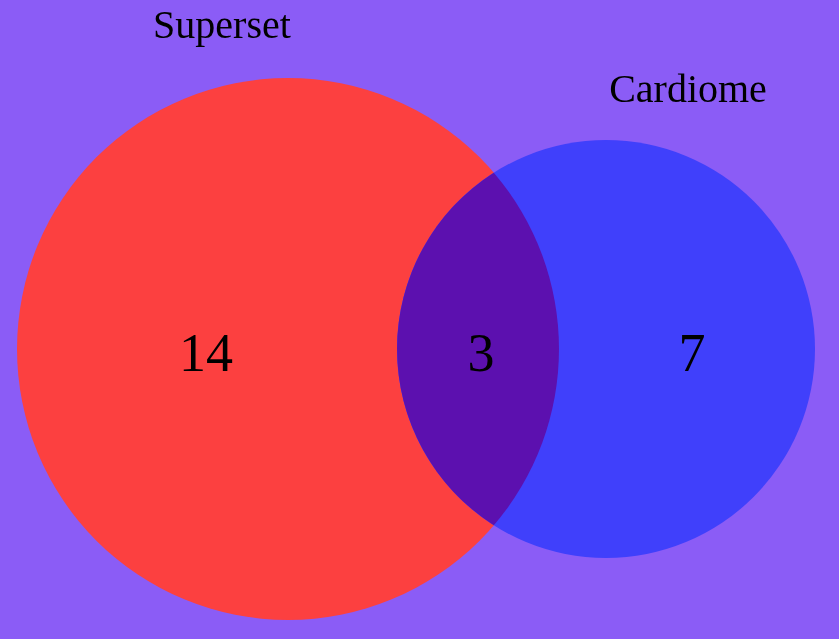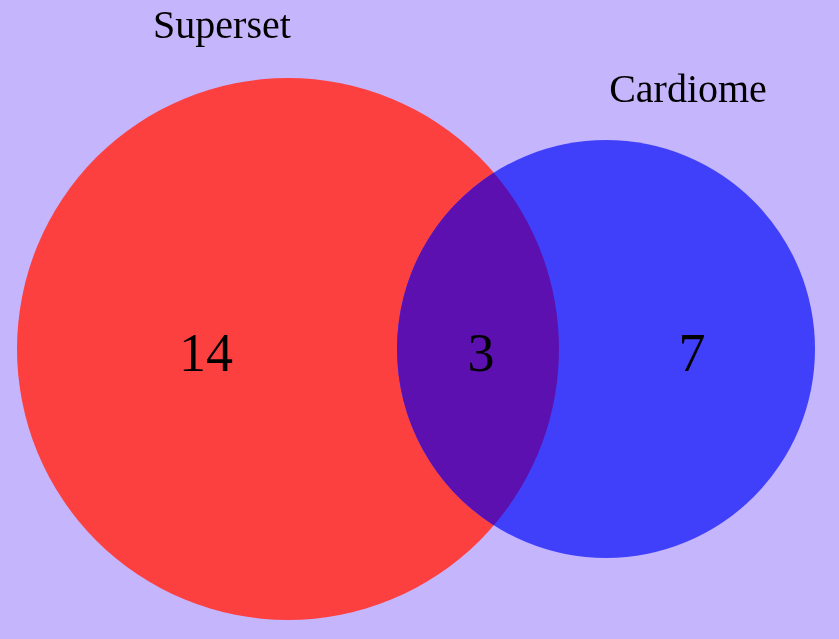--- a/index.html
+++ b/index.html
@@ -4,21 +4,21 @@
 <style>
   html, body {
     margin: 0;
     padding: 0;
     background: #ffffff;
   }
   .stage {
     position: relative;
     width: 839px;
     height: 639px;
-    background: #c4b5fd;
+    background: #8b5cf6;
     overflow: hidden;
     font-family: "Liberation Serif", serif;
   }
   svg { display: block; }
   .set-label {
     font-family: "Liberation Serif", serif;
     font-size: 40px;
     fill: #000000;
   }
   .count-label {

